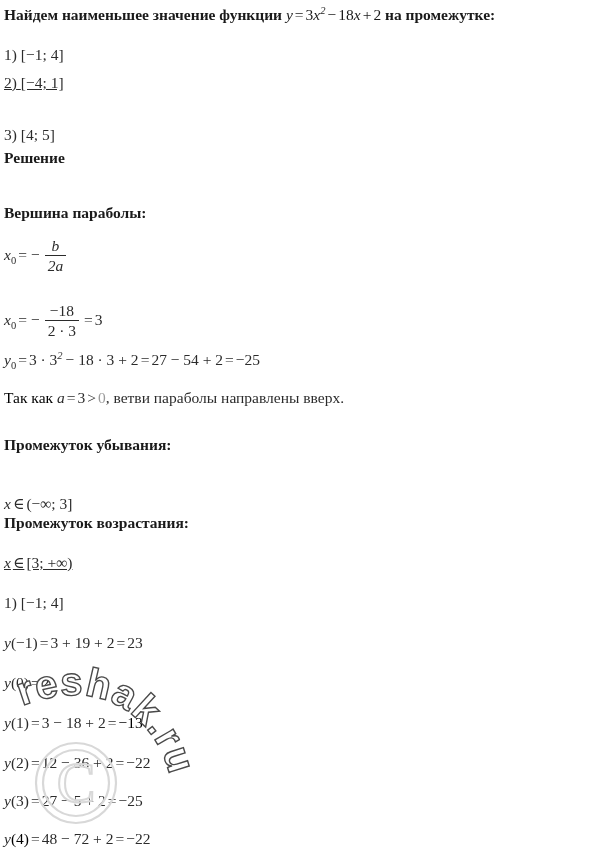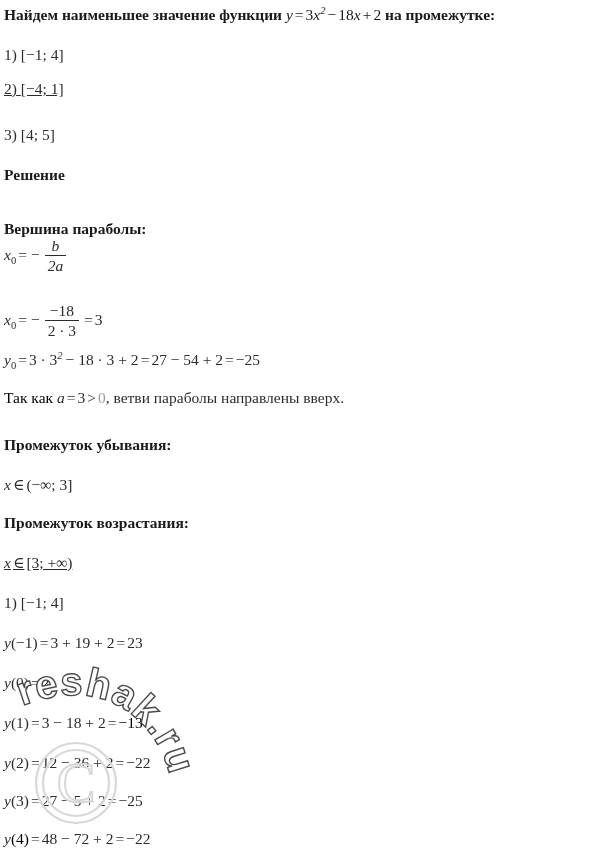--- a/index.html
+++ b/index.html
@@ -114,52 +114,52 @@
   <div class="line bold" style="top:5px;">
     <span>Найдем наименьшее значение функции</span>
     <span class="mi" style="font-weight:normal;">y</span><span class="op" style="font-weight:normal;">=</span><span class="mn" style="font-weight:normal;">3</span><span class="mi" style="font-weight:normal;">x</span><sup class="exp" style="font-weight:normal;">2</sup><span class="op" style="font-weight:normal;">−</span><span class="mn" style="font-weight:normal;">18</span><span class="mi" style="font-weight:normal;">x</span><span class="op" style="font-weight:normal;">+</span><span class="mn" style="font-weight:normal;">2</span>
     <span>на промежутке:</span>
   </div>
 
   <div class="line" style="top:45px;">
     <span>1)</span>
     <span>[−1; 4]</span>
   </div>
-  <div class="line" style="top:79px;text-decoration:underline;">
+  <div class="line" style="top:73px;text-decoration:underline;">
     <span>2)</span>
     <span>[−4; 1]</span>
   </div>
   <div class="line" style="top:125px;">
     <span>3)</span>
     <span>[4; 5]</span>
   </div>
 
-  <div class="line bold" style="top:165px;">Решение</div>
-
-  <div class="line bold" style="top:203px;margin-top:16px;">Вершина параболы:</div>
+  <div class="line bold" style="top:148px;">Решение</div>
+
+  <div class="line bold" style="top:203px;">Вершина параболы:</div>
 
   <div class="line" style="top:238px;">
     <span class="mi">x</span><sub class="sb">0</sub><span class="op">=</span><span class="op">−</span><span class="frac"><span class="num mi">b</span><span class="den mi">2a</span></span>
   </div>
 
   <div class="line" style="top:303px;">
     <span class="mi">x</span><sub class="sb">0</sub><span class="op">=</span><span class="op">−</span><span class="frac"><span class="num mn">−18</span><span class="den mn">2 · 3</span></span><span class="op">=</span><span class="mn">3</span>
   </div>
 
   <div class="line" style="top:350px;">
     <span class="mi">y</span><sub class="sb">0</sub><span class="op">=</span><span class="mn">3 · 3</span><sup class="exp mn">2</sup><span class="mn" style="padding-left:3px;">− 18 · 3 + 2</span><span class="op">=</span><span class="mn">27 − 54 + 2</span><span class="op">=</span><span class="mn">−25</span>
   </div>
 
   <div class="line" style="top:388px;">
     <span class="semifaded">Так как</span>
     <span class="mi">a</span><span class="op">=</span><span class="mn">3</span><span class="op">&gt;</span><span class="mn faded">0</span><span>, ветви параболы направлены вверх.</span>
   </div>
 
   <div class="line bold semifaded" style="top:435px;">Промежуток убывания:</div>
-  <div class="line" style="top:475px;">
+  <div class="line" style="top:494px;">
     <span class="mi">x</span><span class="op">∈</span><span class="mn">(−∞; 3]</span>
   </div>
 
   <div class="line bold" style="top:513px;">Промежуток возрастания:</div>
   <div class="line" style="top:553px;text-decoration:underline;">
     <span class="mi">x</span><span class="op">∈</span><span class="mn">[3; +∞)</span>
   </div>
 
   <div class="line" style="top:593px;">
     <span>1)</span>

